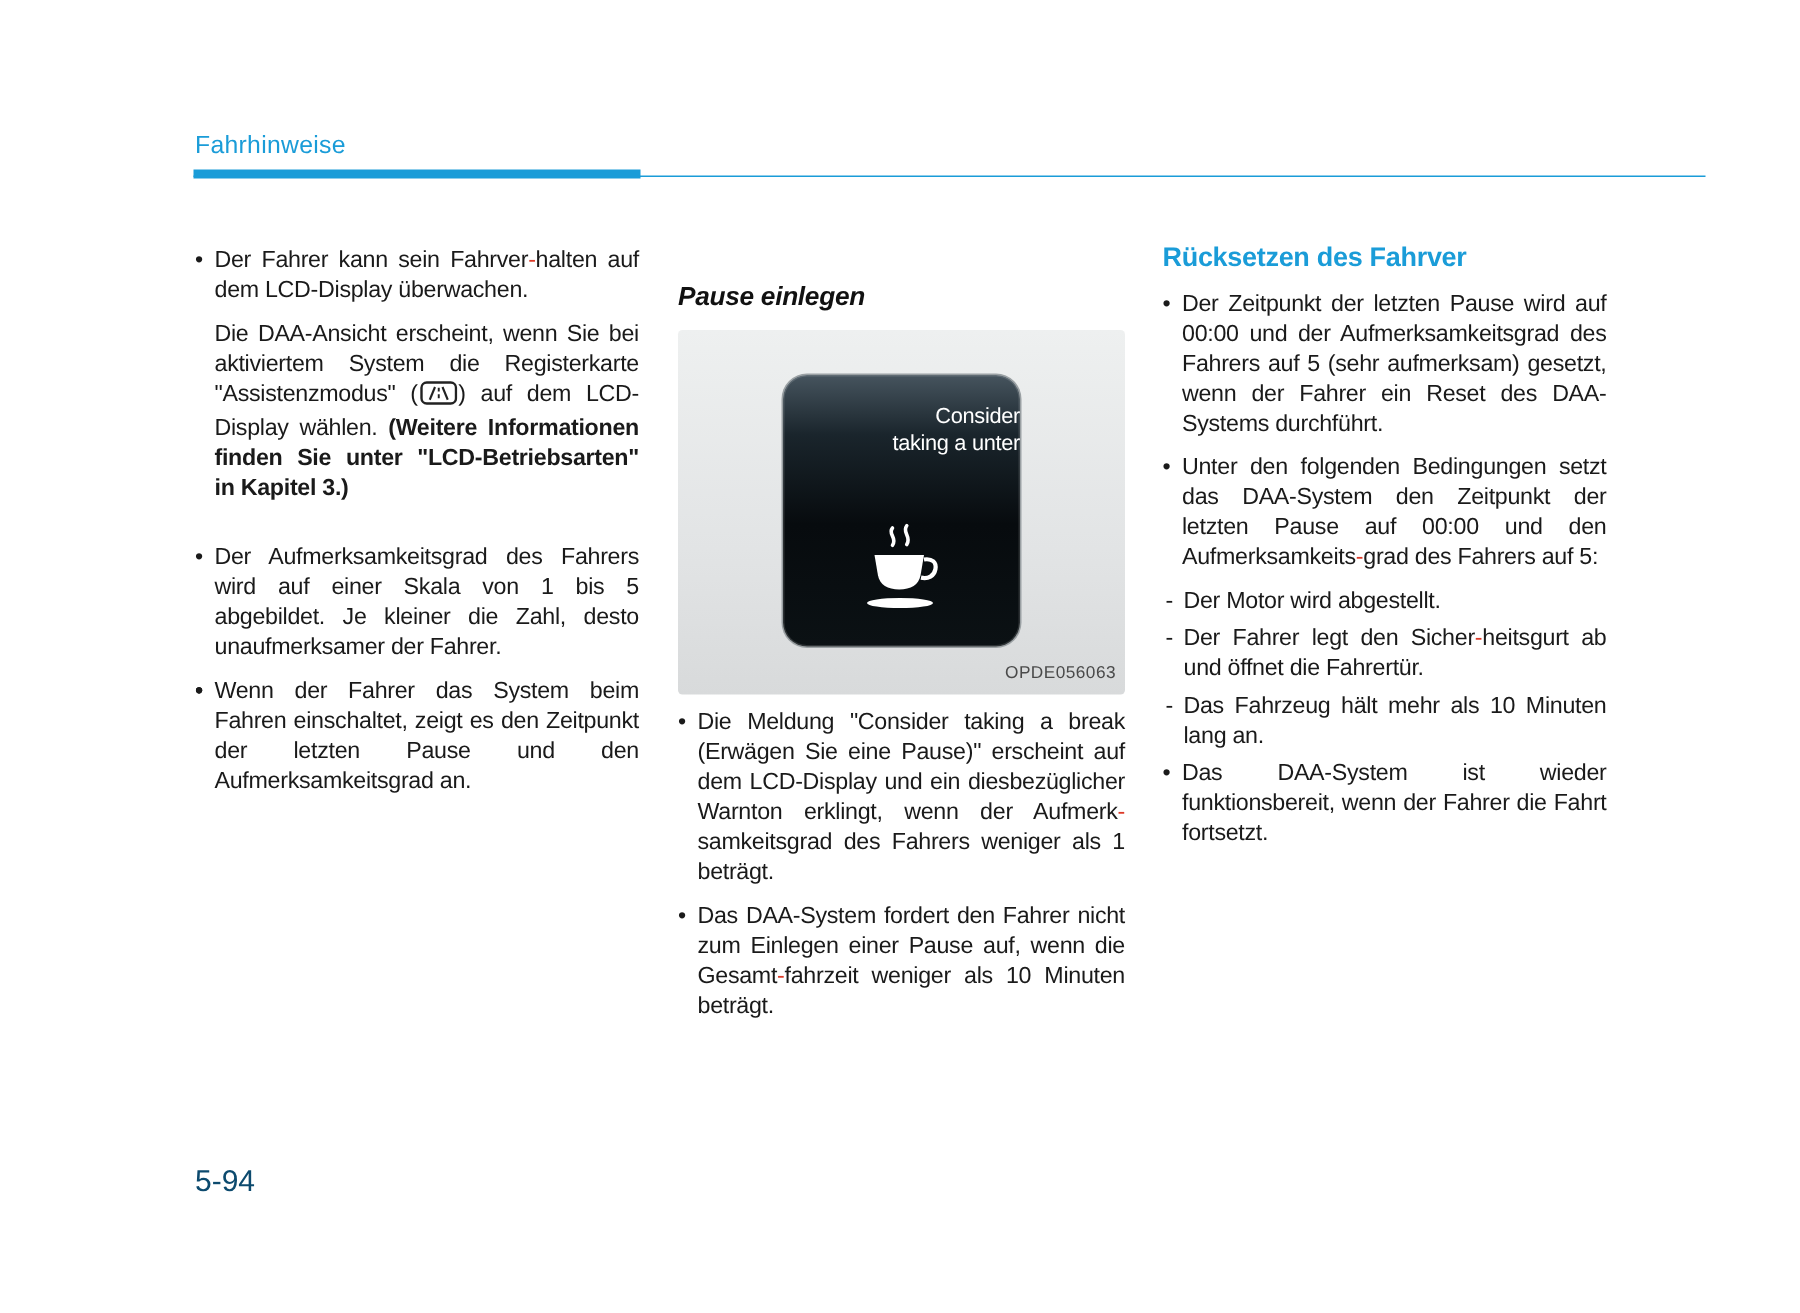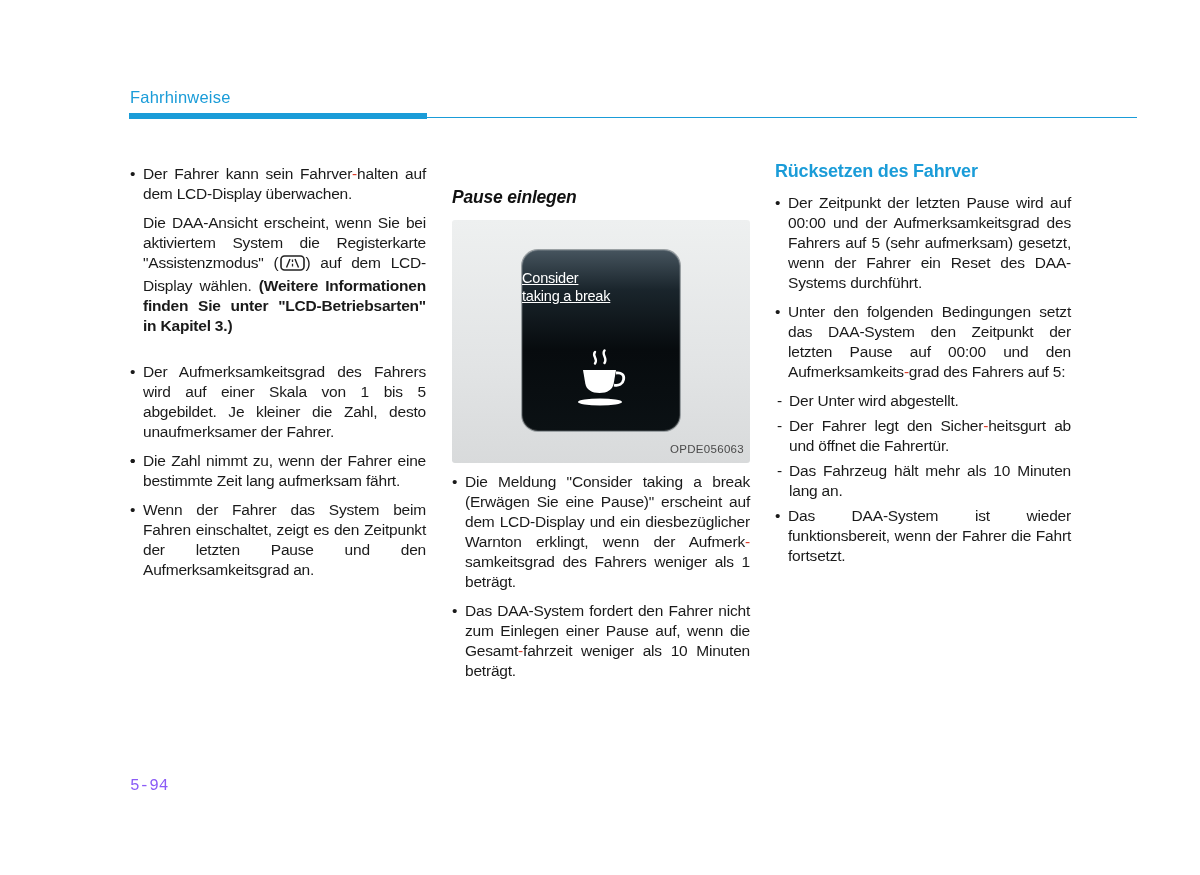--- a/index.html
+++ b/index.html
@@ -35,28 +35,28 @@
   .h-right { font-size:18px; line-height:22px; font-weight:bold; color:#1A9CD8;
              margin-bottom:11px; letter-spacing:-0.2px; }
 
   
   .figure { position:relative; width:298px; height:243px; border-radius:3px;
             background:linear-gradient(180deg,#eef0f0 0%,#e2e4e5 60%,#d8dadb 100%);
             margin-bottom:9px; }
   .lcd { position:absolute; left:70px; top:30px; width:158px; height:181px; border-radius:16px;
          background:linear-gradient(180deg,#46545e 0%,#1a252c 22%,#070b0e 55%,#0b1114 100%);
          box-shadow:inset 0 0 0 1px rgba(255,255,255,0.14), 0 0 0 1px #9aa0a3; }
-  .lcd-text { position:absolute; top:19px; left:0; right:0; text-align:left; color:#ffffff;
-              font-size:14.5px; line-height:18px;text-decoration:underline; }
+  .lcd-text { position:absolute; top:19px; left:0; right:0; text-align:right; color:#ffffff;
+              font-size:14.5px; line-height:18px; }
   .cup { position:absolute; left:50%; transform:translateX(-50%); bottom:20px; }
   .figure-caption { position:absolute; right:6px; bottom:4px; font-size:11.5px;
                     color:#4a4a4a; letter-spacing:0.3px; }
 
   
-  .footer { position:absolute; left:130px; top:777px; font-size:16px; color:#8b5cf6;font-family:Liberation Mono, monospace; }
+  .footer { position:absolute; left:130px; top:777px; font-size:20px; color:#0c4a6e; }
 
   
   .icon-assist { display:inline-block; vertical-align:-3px; margin:0 1px; }
 </style>
 </head>
 <body>
 
 <div class="page">
 
   <div class="header-title">Fahrhinweise</div>
@@ -70,32 +70,32 @@
       <div class="item para"><span>Die DAA-Ansicht erscheint, wenn Sie bei aktiviertem System die Registerkarte "Assistenzmodus" (</span><span class="icon-assist">
     <svg width="25" height="16" viewBox="0 0 25 16" aria-hidden="true">
       <rect x="1" y="1" width="23" height="14" rx="3.5" fill="none" stroke="#222" stroke-width="1.6"></rect>
       <path d="M6.5 12.5 L10 4" stroke="#222" stroke-width="1.4" fill="none"></path>
       <path d="M18.5 12.5 L15 4" stroke="#222" stroke-width="1.4" fill="none"></path>
       <path d="M12.5 4.5 V7 M12.5 8.8 V11.5" stroke="#222" stroke-width="1.3" fill="none"></path>
     </svg>
   </span><span>) auf dem LCD-Display wählen. </span><span class="b">(Weitere Informationen finden Sie unter "LCD-Betriebsarten" in Kapitel 3.)</span></div>
       <div class="item bullet"><span class="marker">•</span><span>Der Aufmerksamkeitsgrad des Fahrers wird auf einer Skala von 1 bis 5 abgebildet. Je kleiner die Zahl, desto unaufmerksamer der Fahrer.</span></div>
       <div class="item bullet"><span class="marker">•</span></div>
-      <div class="item bullet"><span class="marker">•</span><span>Die Zahl nimmt zu, wenn der Fahrer eine bestimmte Zeit lang aufmerksam fährt.</span></div>
+      <div class="item bullet"><span class="marker">•</span></div>
       <div class="item bullet"><span class="marker">•</span><span>Wenn der Fahrer das System beim Fahren einschaltet, zeigt es den Zeitpunkt der letzten Pause und den Aufmerksamkeitsgrad an.</span></div>
     </div>
 
   <div class="col col-mid">
     <div class="h-mid">Pause einlegen</div>
 
     <div class="figure">
       <div class="lcd">
         <div class="lcd-text">
           <span>Consider</span><br>
-          <span>taking a break</span>
+          <span>taking a unter</span>
         </div>
         <svg class="cup" width="58" height="62" viewBox="0 0 58 62" aria-hidden="true">
           <path d="M23 3 c-3.5 4 3.5 6.5 0 11.5" stroke="#fff" stroke-width="2.4" fill="none" stroke-linecap="round"></path>
           <path d="M32.5 1.5 c-3.5 4.5 3.5 7 0 12.5" stroke="#fff" stroke-width="2.4" fill="none" stroke-linecap="round"></path>
           <path d="M11 21 h33 l-2.3 13.5 c-1.1 6.3 -6.5 9.5 -14.2 9.5 c-7.7 0 -13.1 -3.2 -14.2 -9.5 z" fill="#fff"></path>
           <path d="M44 24 c5.5 -0.8 8.5 1.8 7.6 6.5 c-0.9 4.6 -4.8 6.6 -9.6 5.6" fill="none" stroke="#fff" stroke-width="2.8"></path>
           <ellipse cx="28" cy="53" rx="22" ry="3.4" fill="#fff"></ellipse>
         </svg>
       </div>
       <div class="figure-caption">OPDE056063</div>
@@ -105,21 +105,21 @@
         <div class="item bullet"><span class="marker">•</span><span>Die Meldung "Consider taking a break (Erwägen Sie eine Pause)" erscheint auf dem LCD-Display und ein diesbezüglicher Warnton erklingt, wenn der Aufmerk</span><span class="r">-</span><span>samkeitsgrad des Fahrers weniger als 1 beträgt.</span></div>
         <div class="item bullet"><span class="marker">•</span><span>Das DAA-System fordert den Fahrer nicht zum Einlegen einer Pause auf, wenn die Gesamt</span><span class="r">-</span><span>fahrzeit weniger als 10 Minuten beträgt.</span></div>
       </div>
   </div>
 
   <div class="col col-right">
     <div class="h-right">Rücksetzen des Fahrver</div>
     <div>
         <div class="item bullet"><span class="marker">•</span><span>Der Zeitpunkt der letzten Pause wird auf 00:00 und der Aufmerksamkeitsgrad des Fahrers auf 5 (sehr aufmerksam) gesetzt, wenn der Fahrer ein Reset des DAA-Systems durchführt.</span></div>
         <div class="item bullet"><span class="marker">•</span><span>Unter den folgenden Bedingungen setzt das DAA-System den Zeitpunkt der letzten Pause auf 00:00 und den Aufmerksamkeits</span><span class="r">-</span><span>grad des Fahrers auf 5:</span></div>
-        <div class="item dash"><span class="marker">-</span><span>Der Unter wird abgestellt.</span></div>
+        <div class="item dash"><span class="marker">-</span><span>Der Motor wird abgestellt.</span></div>
         <div class="item dash"><span class="marker">-</span><span>Der Fahrer legt den Sicher</span><span class="r">-</span><span>heitsgurt ab und öffnet die Fahrertür.</span></div>
         <div class="item dash"><span class="marker">-</span><span>Das Fahrzeug hält mehr als 10 Minuten lang an.</span></div>
         <div class="item bullet"><span class="marker">•</span><span>Das DAA-System ist wieder funktionsbereit, wenn der Fahrer die Fahrt fortsetzt.</span></div>
       </div>
   </div>
 
   <div class="footer">5-94</div>
 </div>
 
 </body></html>

